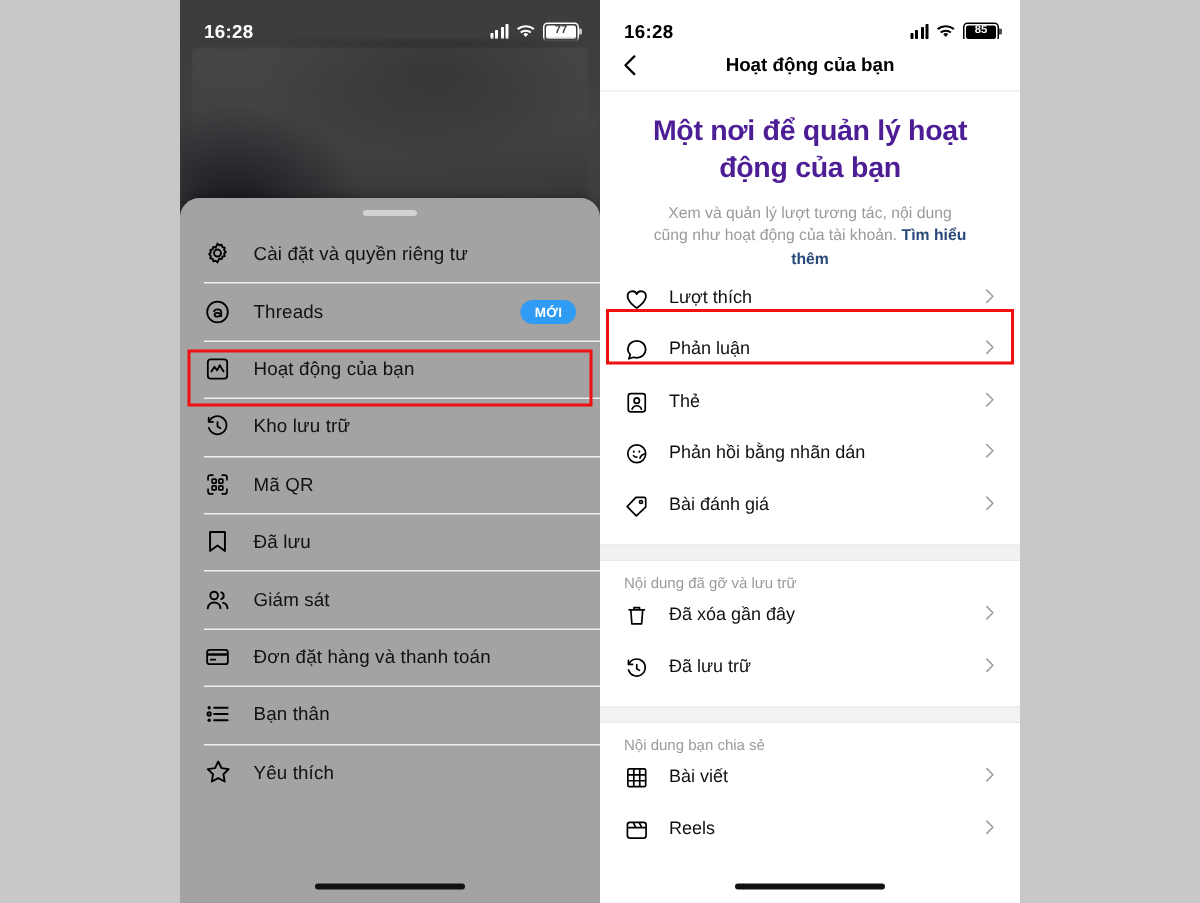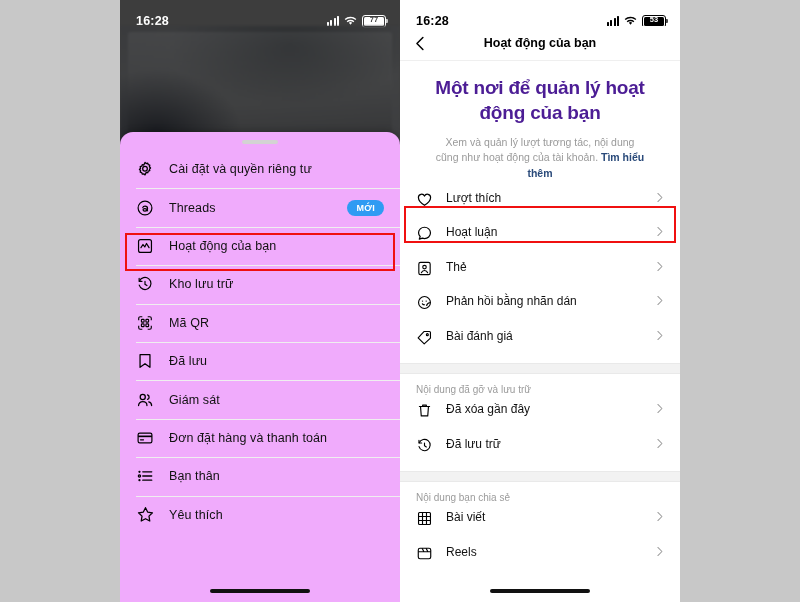--- a/index.html
+++ b/index.html
@@ -53,21 +53,21 @@
     filter:blur(1px);
   }
   .blurbg:before{
     content:"";position:absolute;left:8px;right:8px;top:6px;bottom:0;
     background:linear-gradient(180deg,rgba(255,255,255,.05),rgba(0,0,0,.12));
     border-radius:3px;
   }
 
   .sheet{
     position:absolute;left:0;right:0;top:132px;bottom:0;
-    background:#f0abfc;border-radius:13px 13px 0 0;
+    background:#a3a3a3;border-radius:13px 13px 0 0;
     box-shadow:0 -1px 6px rgba(0,0,0,.25);
   }
   .grabber{width:36px;height:4px;border-radius:2px;background:#d3d3d3;margin:8px auto 6px;}
   .menu{padding:0 0 0 0;}
   .mrow{
     height:38.4px;display:flex;align-items:center;
     padding:0 16px 0 16px;box-sizing:border-box;position:relative;
   }
   .mrow + .mrow:before{
     content:"";position:absolute;left:16px;right:0;top:0;height:1px;background:#efefef;
@@ -274,21 +274,21 @@
             <i></i>
             <i></i>
           </span>
         <span class="wifi">
           <svg viewBox="0 0 16 12" width="13" height="10">
               <path d="M8 10.6l2-2.4a3 3 0 0 0-4 0zM8 6.2a5.3 5.3 0 0 1 3.6 1.3l1.1-1.3A7 7 0 0 0 8 4.5a7 7 0 0 0-4.7 1.7l1.1 1.3A5.3 5.3 0 0 1 8 6.2zM8 2.6c2.3 0 4.4.8 6 2.2l1.2-1.4A11 11 0 0 0 8 .8 11 11 0 0 0 .8 3.4L2 4.8A9 9 0 0 1 8 2.6z" fill="#000"></path>
             </svg>
         </span>
         <span class="batt">
           <span class="fill"></span>
-          <span class="num">53</span>
+          <span class="num">85</span>
         </span>
       </span>
     </div>
 
     <div class="navbar">
       <span class="backbtn">
         <svg viewBox="0 0 24 24" width="19" height="19" fill="none" stroke="#000" stroke-width="1.9" stroke-linecap="round" stroke-linejoin="round">
             <path d="M15 4.5L7.5 12l7.5 7.5"></path>
           </svg>
       </span>
@@ -314,21 +314,21 @@
           </svg>
       </span>
     </div>
 
     <div class="lrow">
       <span class="lico">
         <svg viewBox="0 0 24 24" width="17" height="17" fill="none" stroke="#000" stroke-width="1.7">
             <path d="M20.4 11.4c0 4.3-3.8 7.7-8.4 7.7-1 0-2-.2-2.9-.5l-4.5 1.4 1.3-3.8a7.3 7.3 0 0 1-2.3-5.3c0-4.3 3.8-7.7 8.4-7.7s8.4 3.4 8.4 7.7z" stroke-linejoin="round"></path>
           </svg>
       </span>
-      <span class="llabel">Hoạt luận</span>
+      <span class="llabel">Phản luận</span>
       <span class="chev">
         <svg viewBox="0 0 24 24" width="13" height="13" fill="none" stroke="currentColor" stroke-width="1.9" stroke-linecap="round" stroke-linejoin="round">
             <path d="M9 4.5l7.5 7.5L9 19.5"></path>
           </svg>
       </span>
     </div>
 
     <div class="lrow">
       <span class="lico">
         <svg viewBox="0 0 24 24" width="17" height="17" fill="none" stroke="#000" stroke-width="1.6">

